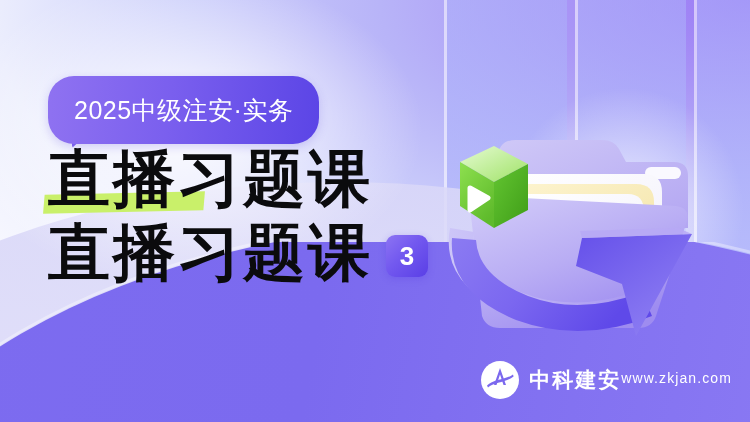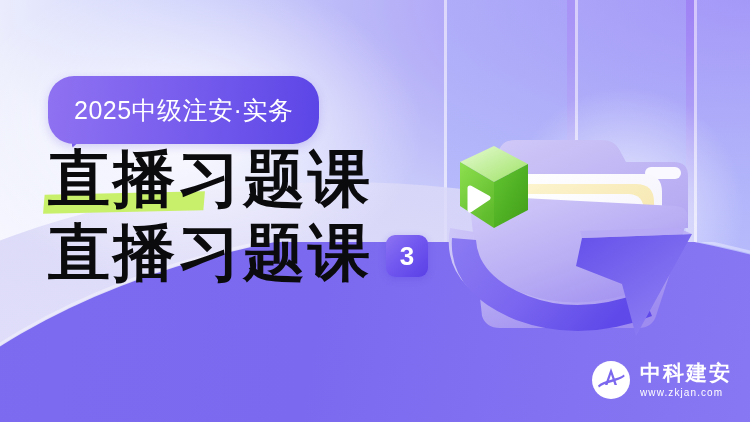--- a/index.html
+++ b/index.html
@@ -148,31 +148,31 @@
 
   
   .logo {
     position:absolute;
     right:18px; bottom:22px;
     display:flex; align-items:center;
     gap:9px;
     z-index:9;
   }
   .logo-mark { width:40px; height:40px; flex:0 0 auto; }
-  .logo-txt { display:flex; flex-direction:column; justify-content:center; }
+  .logo-txt { display:flex; flex-direction:row; justify-content:center; }
   .logo-name {
     color:#ffffff;
     font-size:21px;
     font-weight:700;
     letter-spacing:2px;
     line-height:1.15;
   }
   .logo-url {
     color:#ffffff;
-    font-size:10px;
+    font-size:14px;
     letter-spacing:1.1px;
     line-height:1.2;
     margin-top:2px;
   }
 </style>
 </head>
 <body>
 
 <div class="banner">
 

